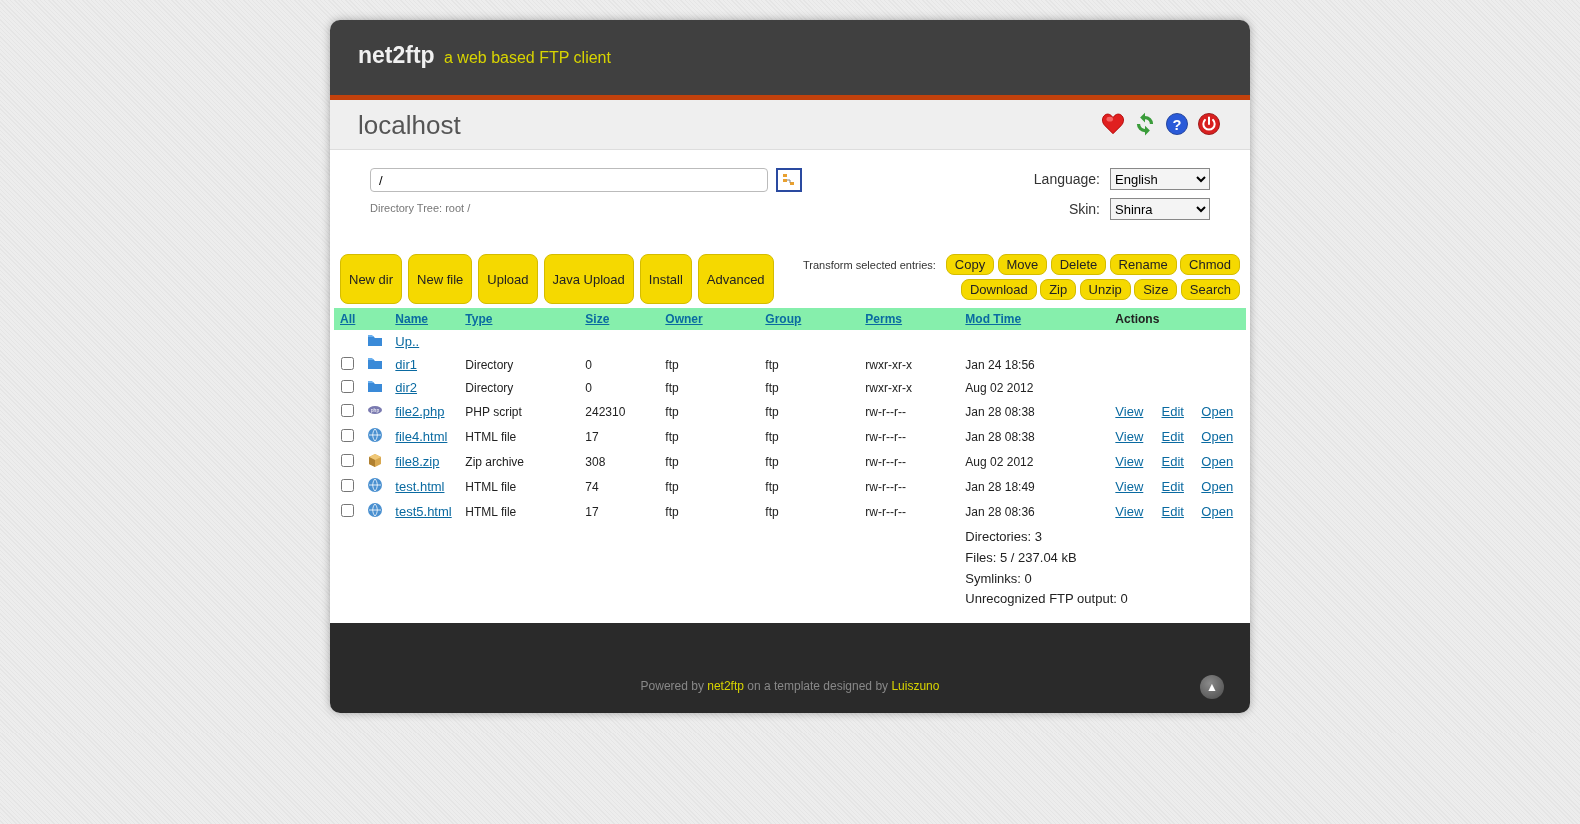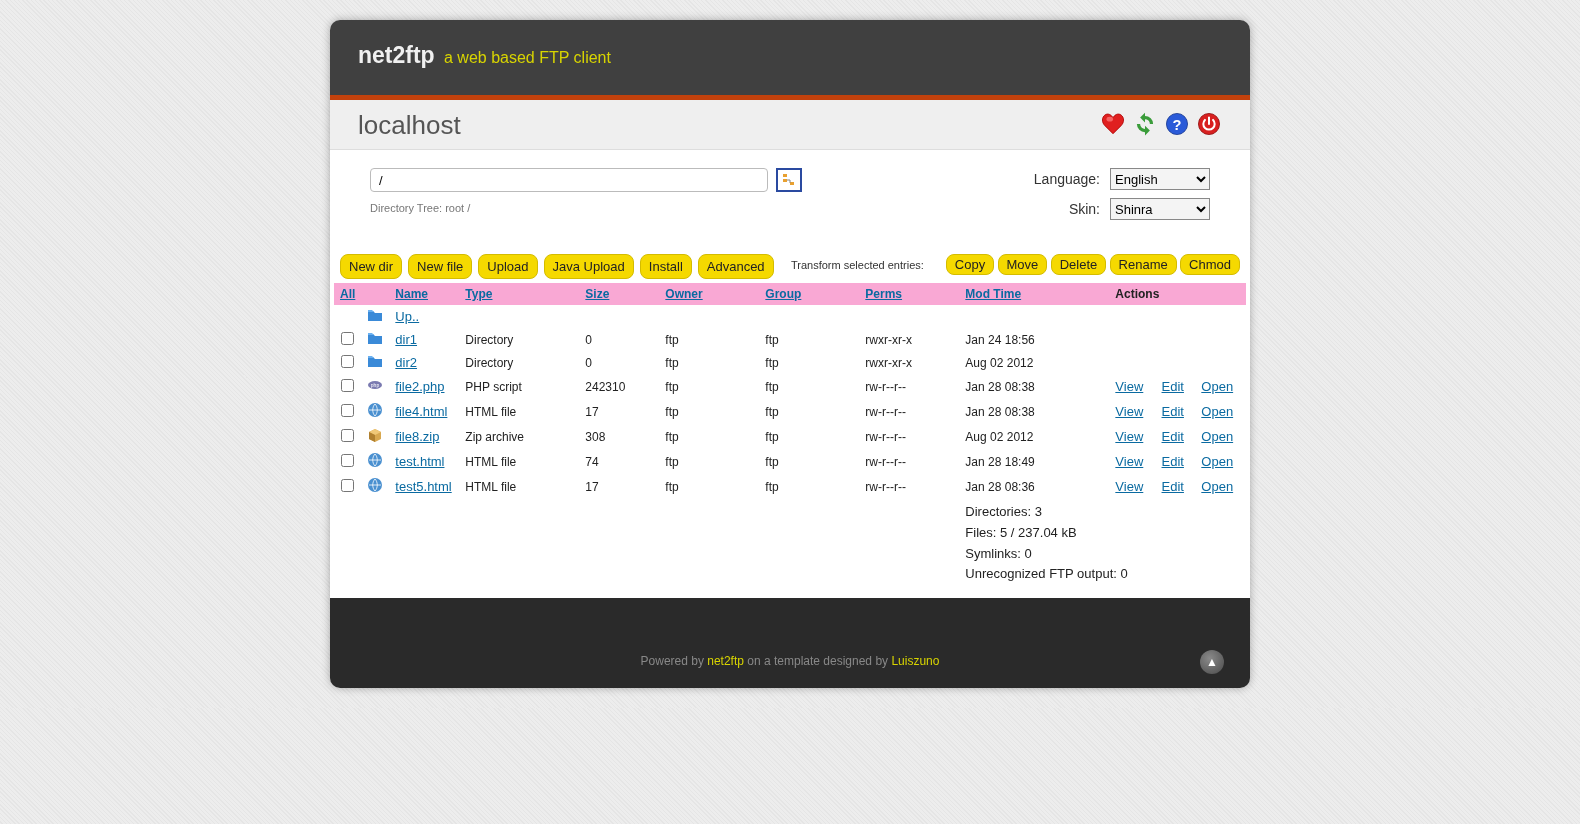--- a/index.html
+++ b/index.html
@@ -92,21 +92,21 @@
   font-size: 13px;
 }
 .action-bar {
   display: flex;
   padding: 4px 10px;
   background: #fff;
   gap: 6px;
 }
 .action-left { display: flex; gap: 6px; flex-wrap: wrap; }
 .action-right { margin-left: auto; text-align: right; }
-.action-right .row { display: flex; gap: 18px; justify-content: flex-end; align-items: center; margin-bottom: 4px; }
+.action-right .row { display: flex; gap: 6px; justify-content: flex-end; align-items: center; margin-bottom: 4px; }
 .transform-label { font-size: 11px; color: #333; margin-right: 4px; }
 .ybtn {
   background: #f5d900;
   border: 1px solid #d4bc00;
   border-radius: 8px;
   padding: 2px 8px;
   font-size: 13px;
   color: #222;
   cursor: pointer;
 }
@@ -116,21 +116,21 @@
   border-collapse: collapse;
   font-size: 12px;
 }
 table.files th {
   text-align: left;
   padding: 4px 6px;
   color: #0a6aa1;
   font-weight: bold;
   text-decoration: underline;
   cursor: pointer;
-  background: #f9a8d4;
+  background: #86efac;
 }
 table.files th.actions-h {
   color: #222;
   text-decoration: none;
   cursor: default;
 }
 table.files td {
   padding: 3px 6px;
   color: #222;
   vertical-align: middle;
@@ -243,20 +243,23 @@
           <button class="ybtn">Upload</button>
           <button class="ybtn">Java Upload</button>
           <button class="ybtn">Install</button>
           <button class="ybtn">Advanced</button>
         </div>
       <div class="action-right">
         <div class="row">
           <span class="transform-label">Transform selected entries:</span>
           <span id="actions-r1"><button class="ybtn">Copy</button> <button class="ybtn">Move</button> <button class="ybtn">Delete</button> <button class="ybtn">Rename</button> <button class="ybtn">Chmod</button> </span>
         </div>
+        <div class="row">
+            <span id="actions-r2"><button class="ybtn">Download</button> <button class="ybtn">Zip</button> <button class="ybtn">Unzip</button> <button class="ybtn">Size</button> <button class="ybtn">Search</button> </span>
+          </div>
       </div>
     </div>
 
     <div class="table-wrap">
       <table class="files">
         <thead>
           <tr>
             <th class="chk-cell">All</th>
             <th class="icon-cell"></th>
             <th style="width:70px">Name</th>

